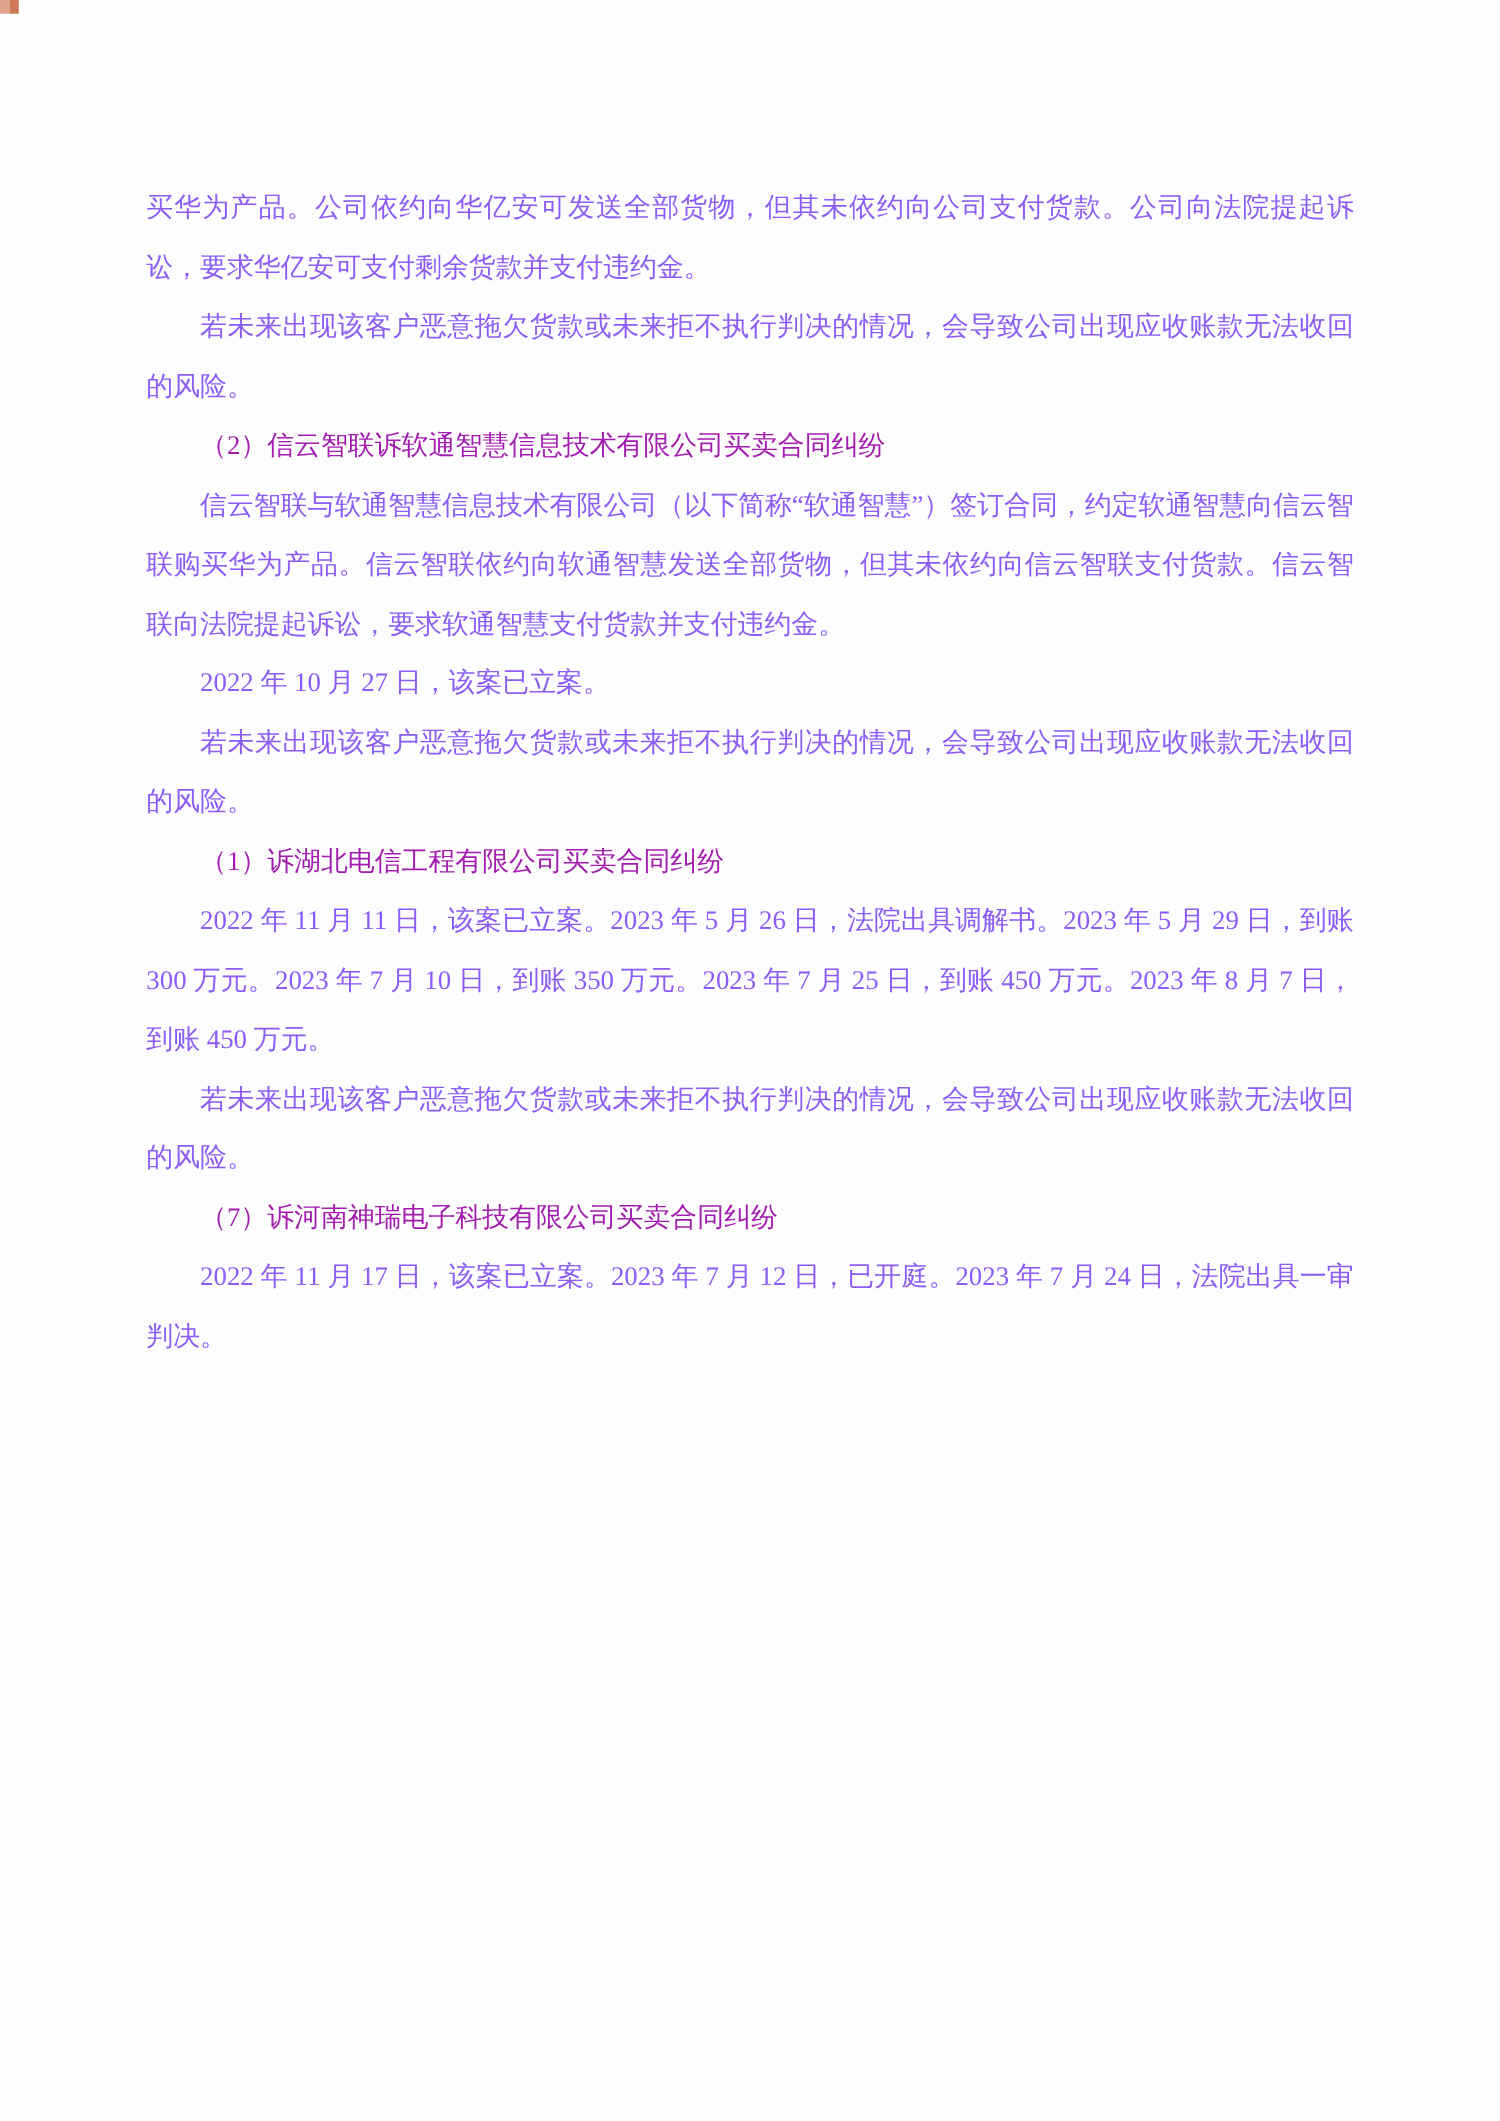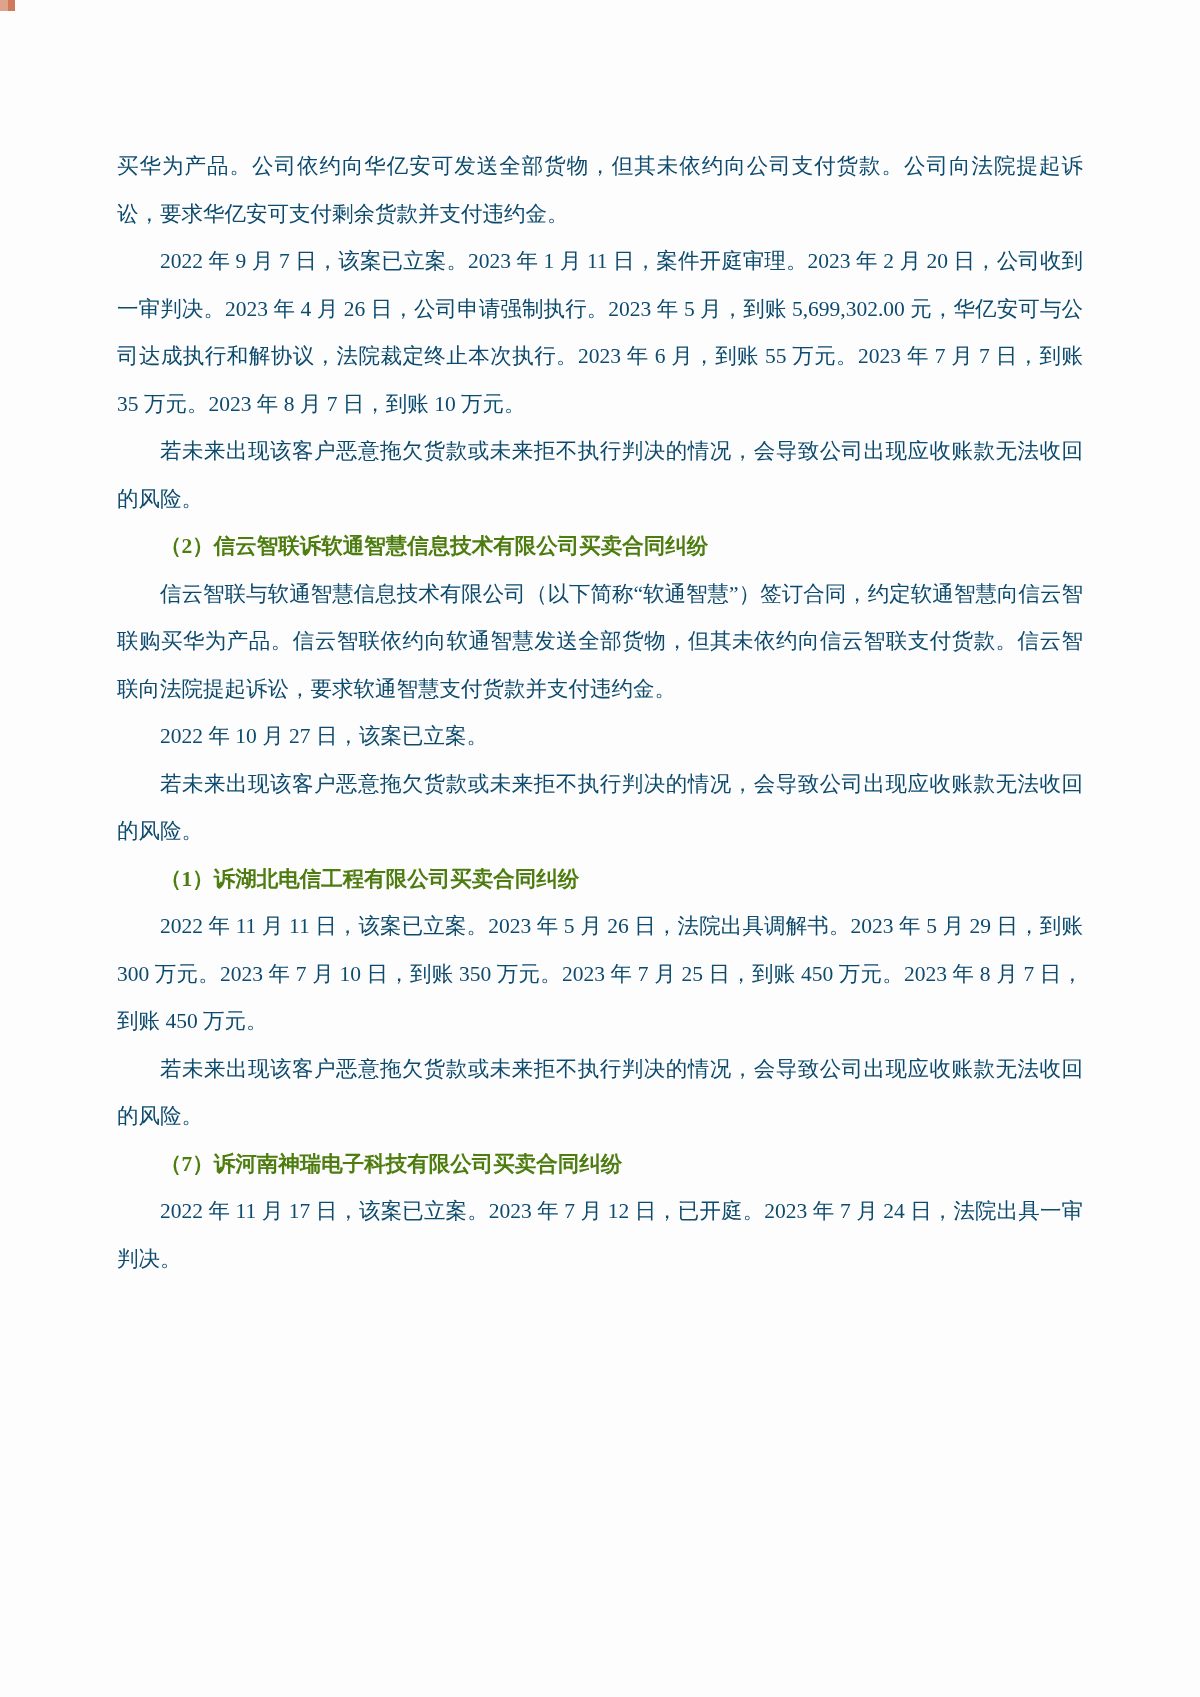--- a/index.html
+++ b/index.html
@@ -32,41 +32,40 @@
     left: 117px;
     top: 143px;
     width: 966px;
   }
   p.para {
     margin: 0;
     padding: 0;
     font-family: "Liberation Serif", "DejaVu Serif", serif;
     font-size: 21.5px;
     line-height: 47.5px;
-    color: #0c4a6e;
+    color: #8b5cf6;
     text-align: justify;
     text-justify: inter-character;
     word-break: normal;
   }
   p.para.indent {
     text-indent: 2em;
   }
   p.para.heading {
-    font-weight: bold;
-    color: #4d7c0f;
+    font-weight: normal;
+    color: #a21caf;
   }
 </style>
 </head>
 <body>
 
 <div class="page">
   <div class="corner-mark"></div>
   <div class="doc">
       <p class="para">买华为产品。公司依约向华亿安可发送全部货物，但其未依约向公司支付货款。公司向法院提起诉讼，要求华亿安可支付剩余货款并支付违约金。</p>
-      <p class="para indent">2022 年 9 月 7 日，该案已立案。2023 年 1 月 11 日，案件开庭审理。2023 年 2 月 20 日，公司收到一审判决。2023 年 4 月 26 日，公司申请强制执行。2023 年 5 月，到账 5,699,302.00 元，华亿安可与公司达成执行和解协议，法院裁定终止本次执行。2023 年 6 月，到账 55 万元。2023 年 7 月 7 日，到账 35 万元。2023 年 8 月 7 日，到账 10 万元。</p>
       <p class="para indent">若未来出现该客户恶意拖欠货款或未来拒不执行判决的情况，会导致公司出现应收账款无法收回的风险。</p>
       <p class="para indent heading">（2）信云智联诉软通智慧信息技术有限公司买卖合同纠纷</p>
       <p class="para indent">信云智联与软通智慧信息技术有限公司（以下简称“软通智慧”）签订合同，约定软通智慧向信云智联购买华为产品。信云智联依约向软通智慧发送全部货物，但其未依约向信云智联支付货款。信云智联向法院提起诉讼，要求软通智慧支付货款并支付违约金。</p>
       <p class="para indent">2022 年 10 月 27 日，该案已立案。</p>
       <p class="para indent">若未来出现该客户恶意拖欠货款或未来拒不执行判决的情况，会导致公司出现应收账款无法收回的风险。</p>
       <p class="para indent heading">（1）诉湖北电信工程有限公司买卖合同纠纷</p>
       <p class="para indent">2022 年 11 月 11 日，该案已立案。2023 年 5 月 26 日，法院出具调解书。2023 年 5 月 29 日，到账 300 万元。2023 年 7 月 10 日，到账 350 万元。2023 年 7 月 25 日，到账 450 万元。2023 年 8 月 7 日，到账 450 万元。</p>
       <p class="para indent">若未来出现该客户恶意拖欠货款或未来拒不执行判决的情况，会导致公司出现应收账款无法收回的风险。</p>
       <p class="para indent heading">（7）诉河南神瑞电子科技有限公司买卖合同纠纷</p>
       <p class="para indent">2022 年 11 月 17 日，该案已立案。2023 年 7 月 12 日，已开庭。2023 年 7 月 24 日，法院出具一审判决。</p>

